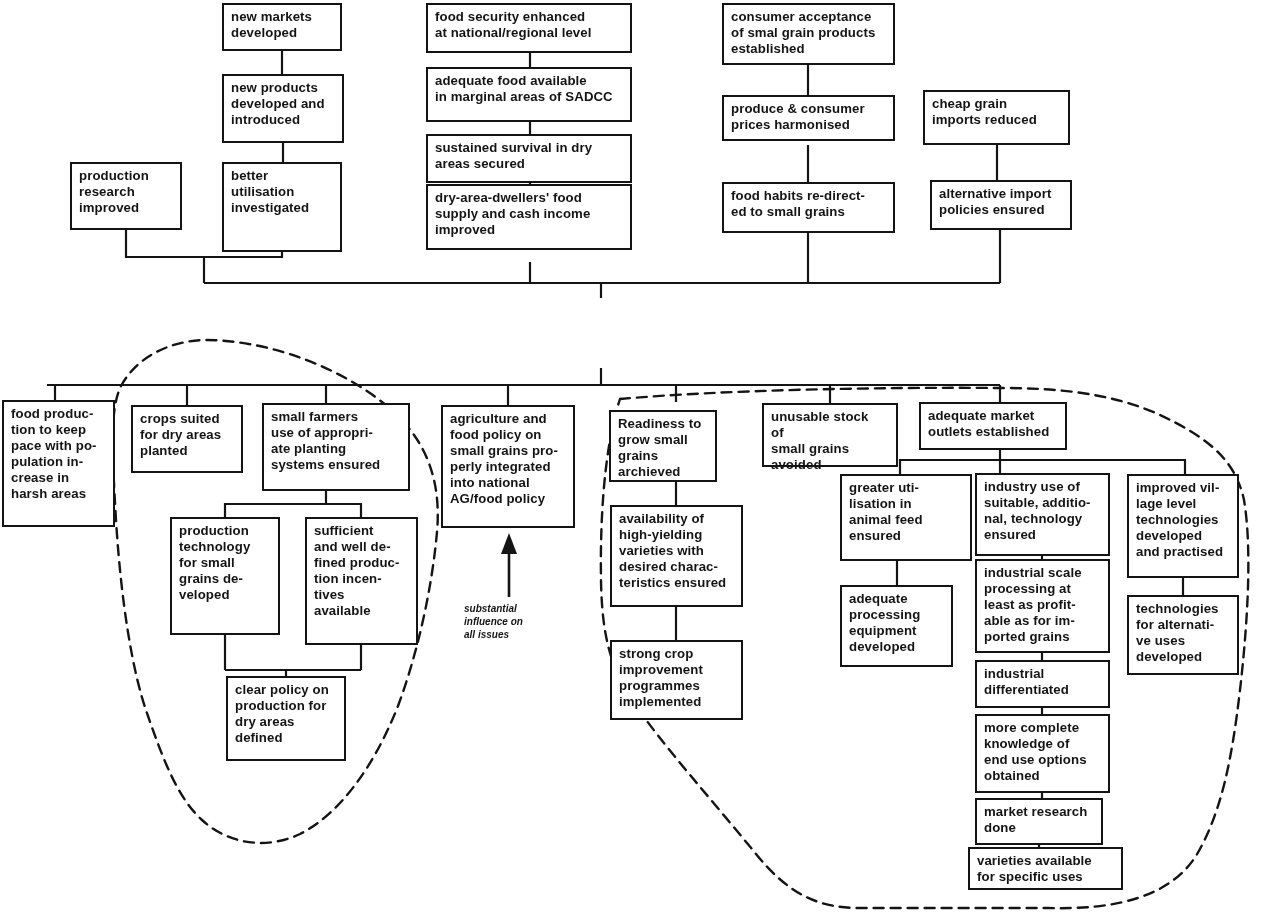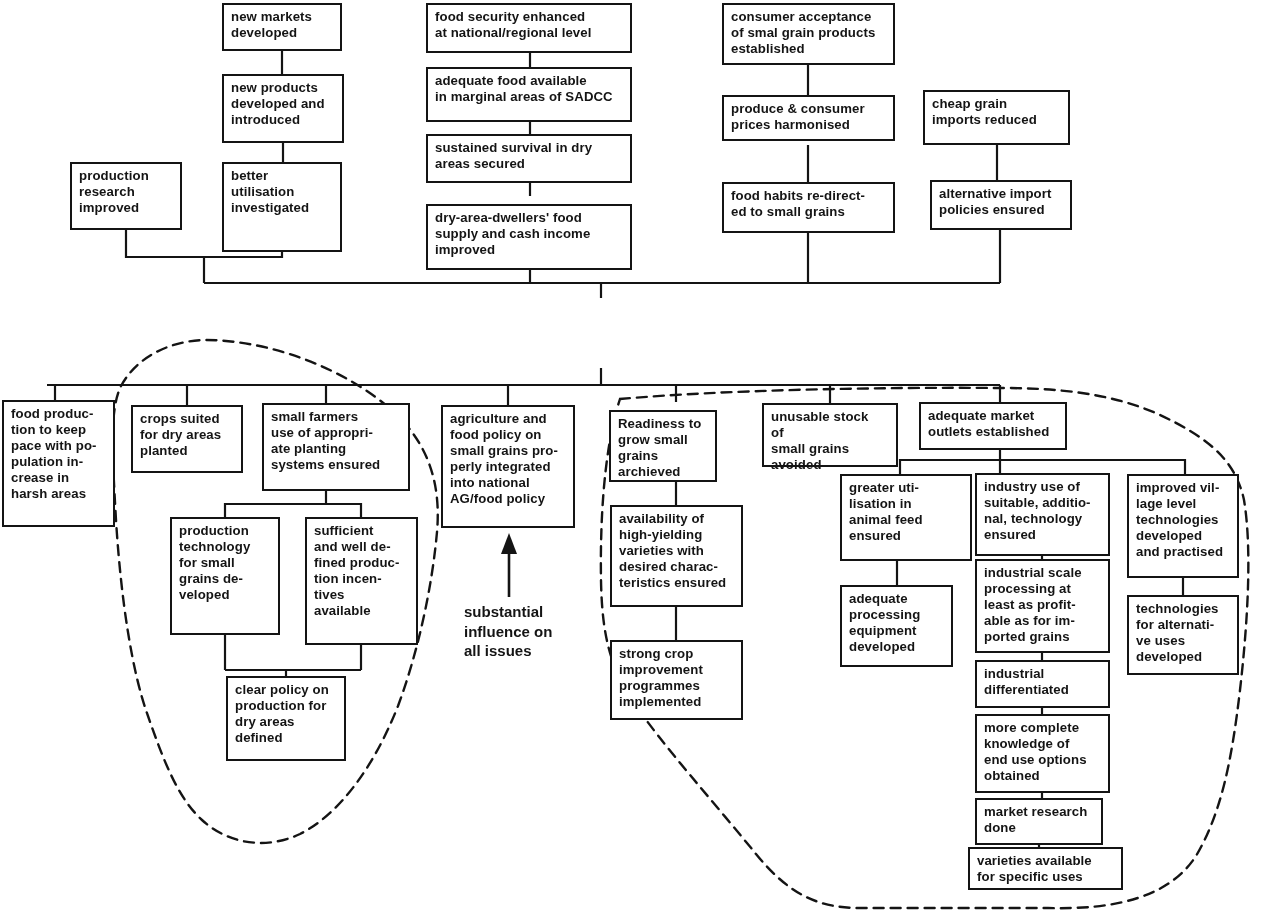--- a/index.html
+++ b/index.html
@@ -19,25 +19,26 @@
     padding:4px 12px 2px 7px;
     font-size:13.2px;
     font-weight:600;
     line-height:1.22;
     letter-spacing:.1px;
     white-space:pre-line;
     z-index:2;
   }
   .freetext{
     position:absolute;
-    font-size:15px;
+    font-size:10px;
     font-weight:600;
     line-height:1.3;
     white-space:pre-line;
     z-index:2;
+    font-style:italic;
   }
   svg.wires{position:absolute;left:0;top:0;z-index:1;}
 </style>
 </head>
 <body>
 
 <div class="page">
 
   <svg class="wires" width="1265" height="916" viewBox="0 0 1265 916">
     <g stroke="#141414" stroke-width="2.2" fill="none">
@@ -126,21 +127,21 @@
 
   <div class="node" style="left:426px;top:3px;width:206px;height:50px">food security enhanced
 at national/regional level</div>
 
   <div class="node" style="left:426px;top:67px;width:206px;height:55px">adequate food available
 in marginal areas of SADCC</div>
 
   <div class="node" style="left:426px;top:134px;width:206px;height:49px">sustained survival in dry
 areas secured</div>
 
-  <div class="node" style="left:426px;top:204px;width:206px;height:66px">dry-area-dwellers' food
+  <div class="node" style="left:426px;top:184px;width:206px;height:66px">dry-area-dwellers' food
 supply and cash income
 improved</div>
 
   <div class="node" style="left:722px;top:3px;width:173px;height:62px">consumer acceptance
 of smal grain products
 established</div>
 
   <div class="node" style="left:722px;top:95px;width:173px;height:46px">produce &amp; consumer
 prices harmonised</div>
 

